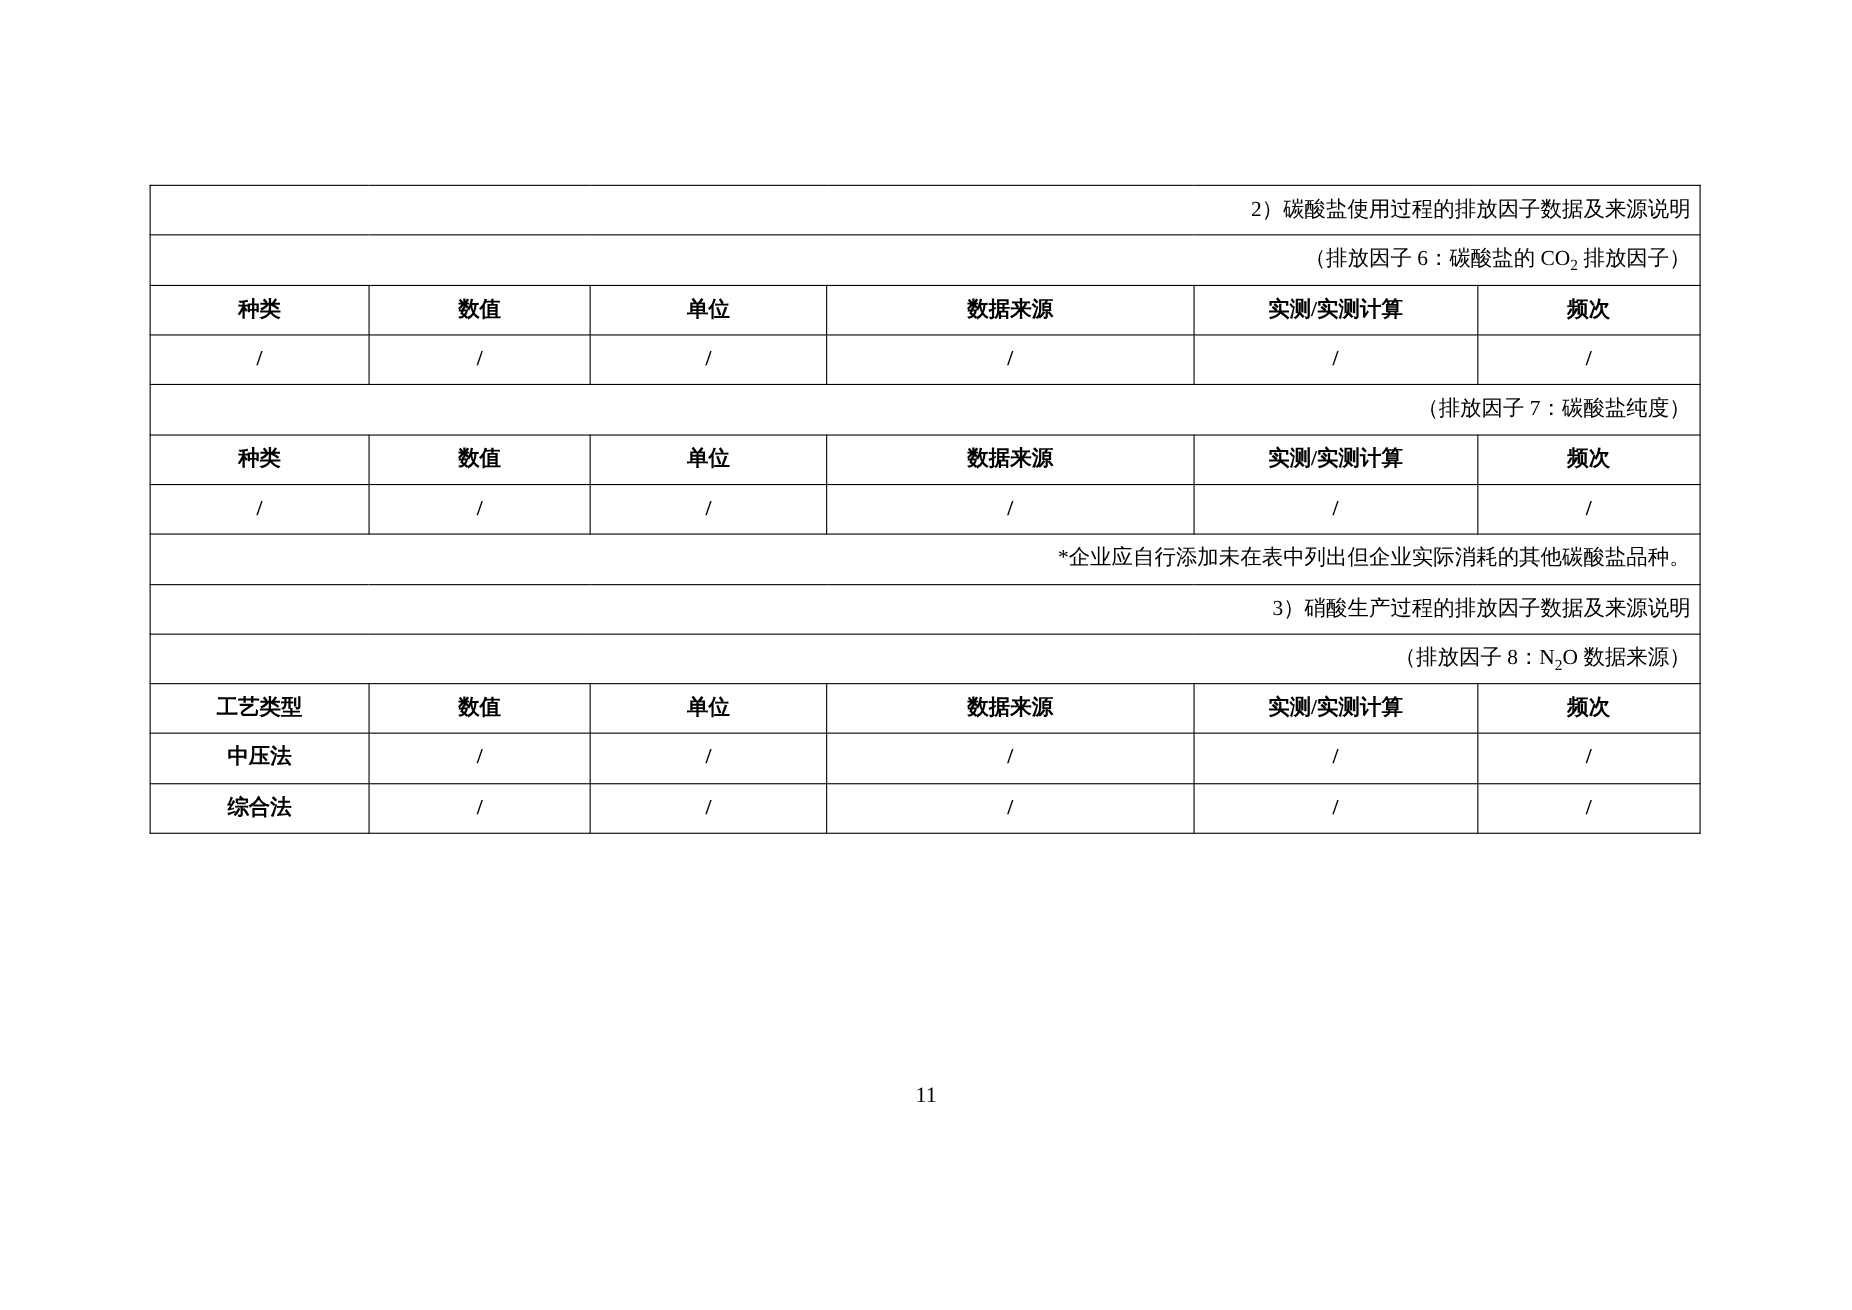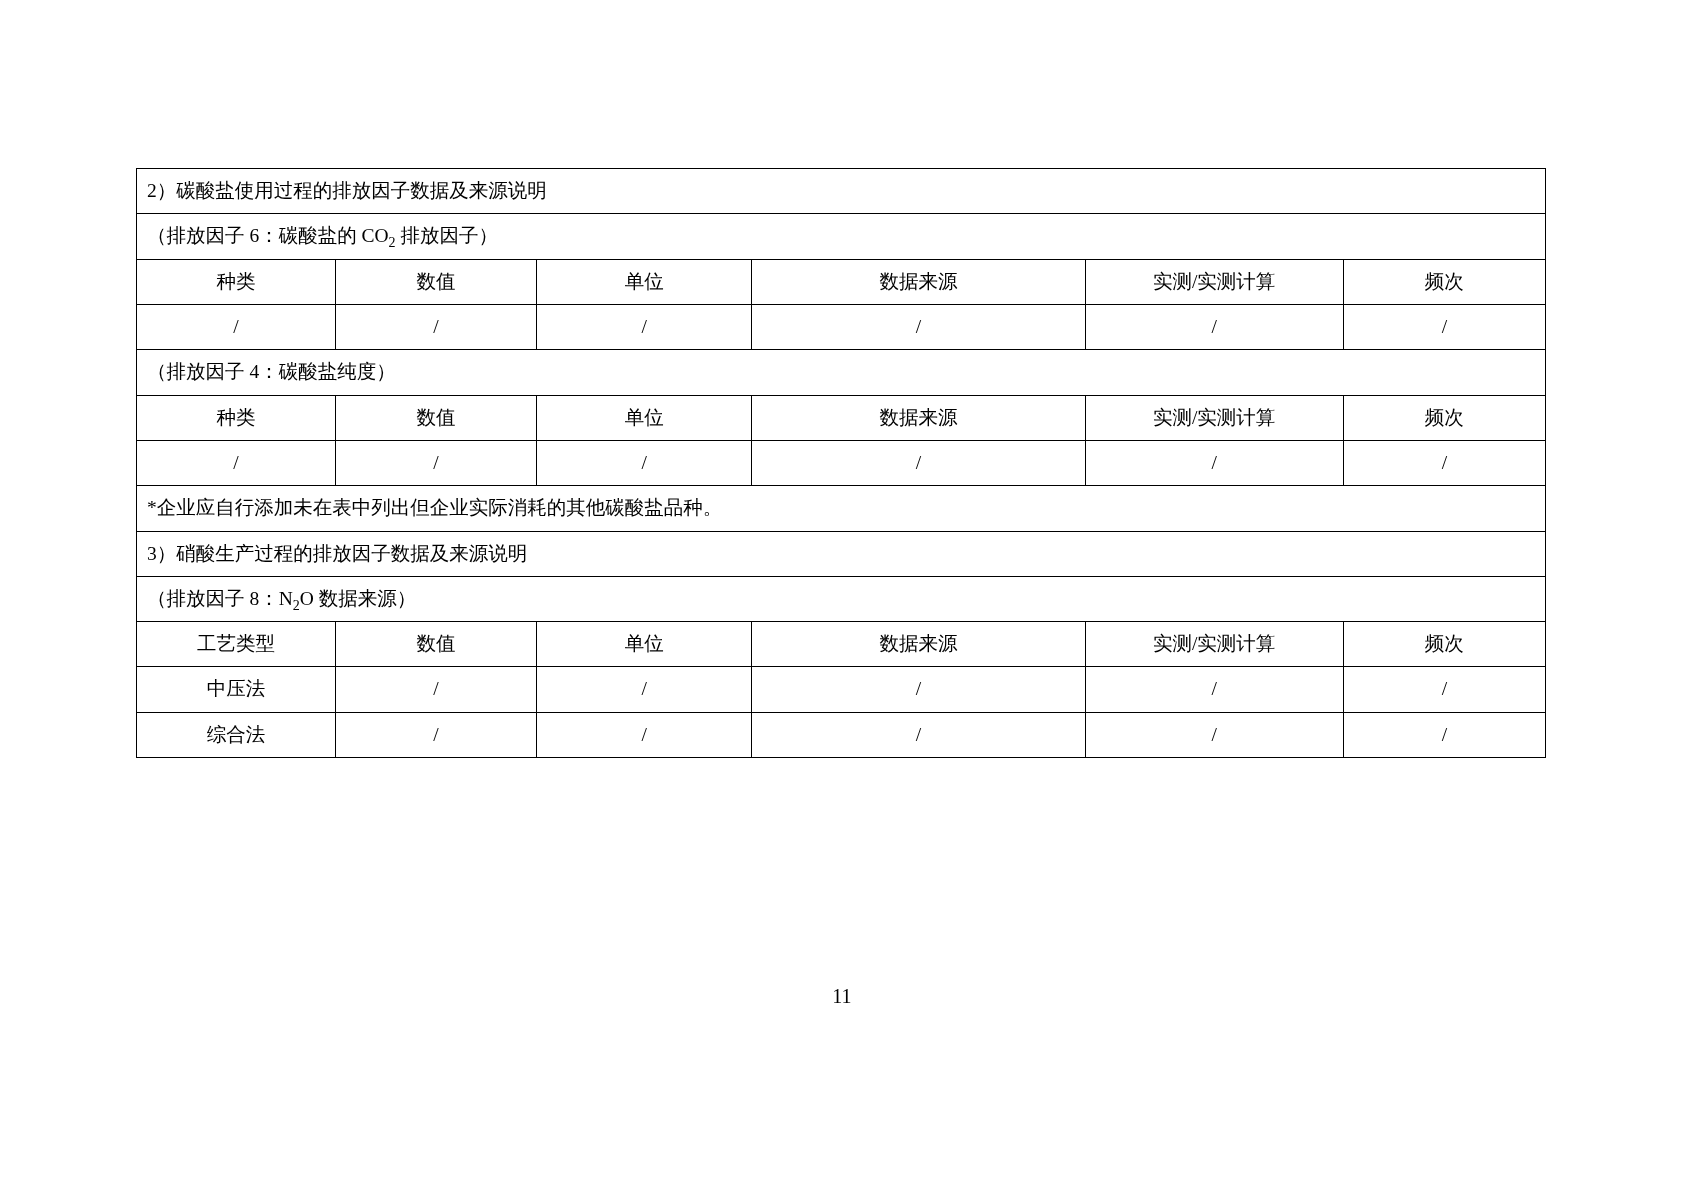--- a/index.html
+++ b/index.html
@@ -31,25 +31,26 @@
   }
   .doc-table td {
     border: 1px solid #000000;
     font-size: 19.5px;
     line-height: 1.35;
     padding: 9px 8px;
     vertical-align: middle;
     font-family: "Liberation Serif", serif;
   }
   td.full-left {
-    text-align: left;
+    text-align: right;
     padding-left: 10px;
   }
   td.ctr {
     text-align: center;
+    font-weight: bold;
   }
   .sub {
     font-size: 0.72em;
     vertical-align: sub;
     line-height: 0;
   }
   .page-number {
     position: absolute;
     top: 985px;
     left: 0;
@@ -91,21 +92,21 @@
       </tr>
       <tr>
         <td class="ctr">/</td>
         <td class="ctr">/</td>
         <td class="ctr">/</td>
         <td class="ctr">/</td>
         <td class="ctr">/</td>
         <td class="ctr">/</td>
       </tr>
       <tr>
-        <td class="full-left" colspan="6">（排放因子 4：碳酸盐纯度）</td>
+        <td class="full-left" colspan="6">（排放因子 7：碳酸盐纯度）</td>
       </tr>
       <tr>
         <td class="ctr">种类</td>
         <td class="ctr">数值</td>
         <td class="ctr">单位</td>
         <td class="ctr">数据来源</td>
         <td class="ctr">实测/实测计算</td>
         <td class="ctr">频次</td>
       </tr>
       <tr>

